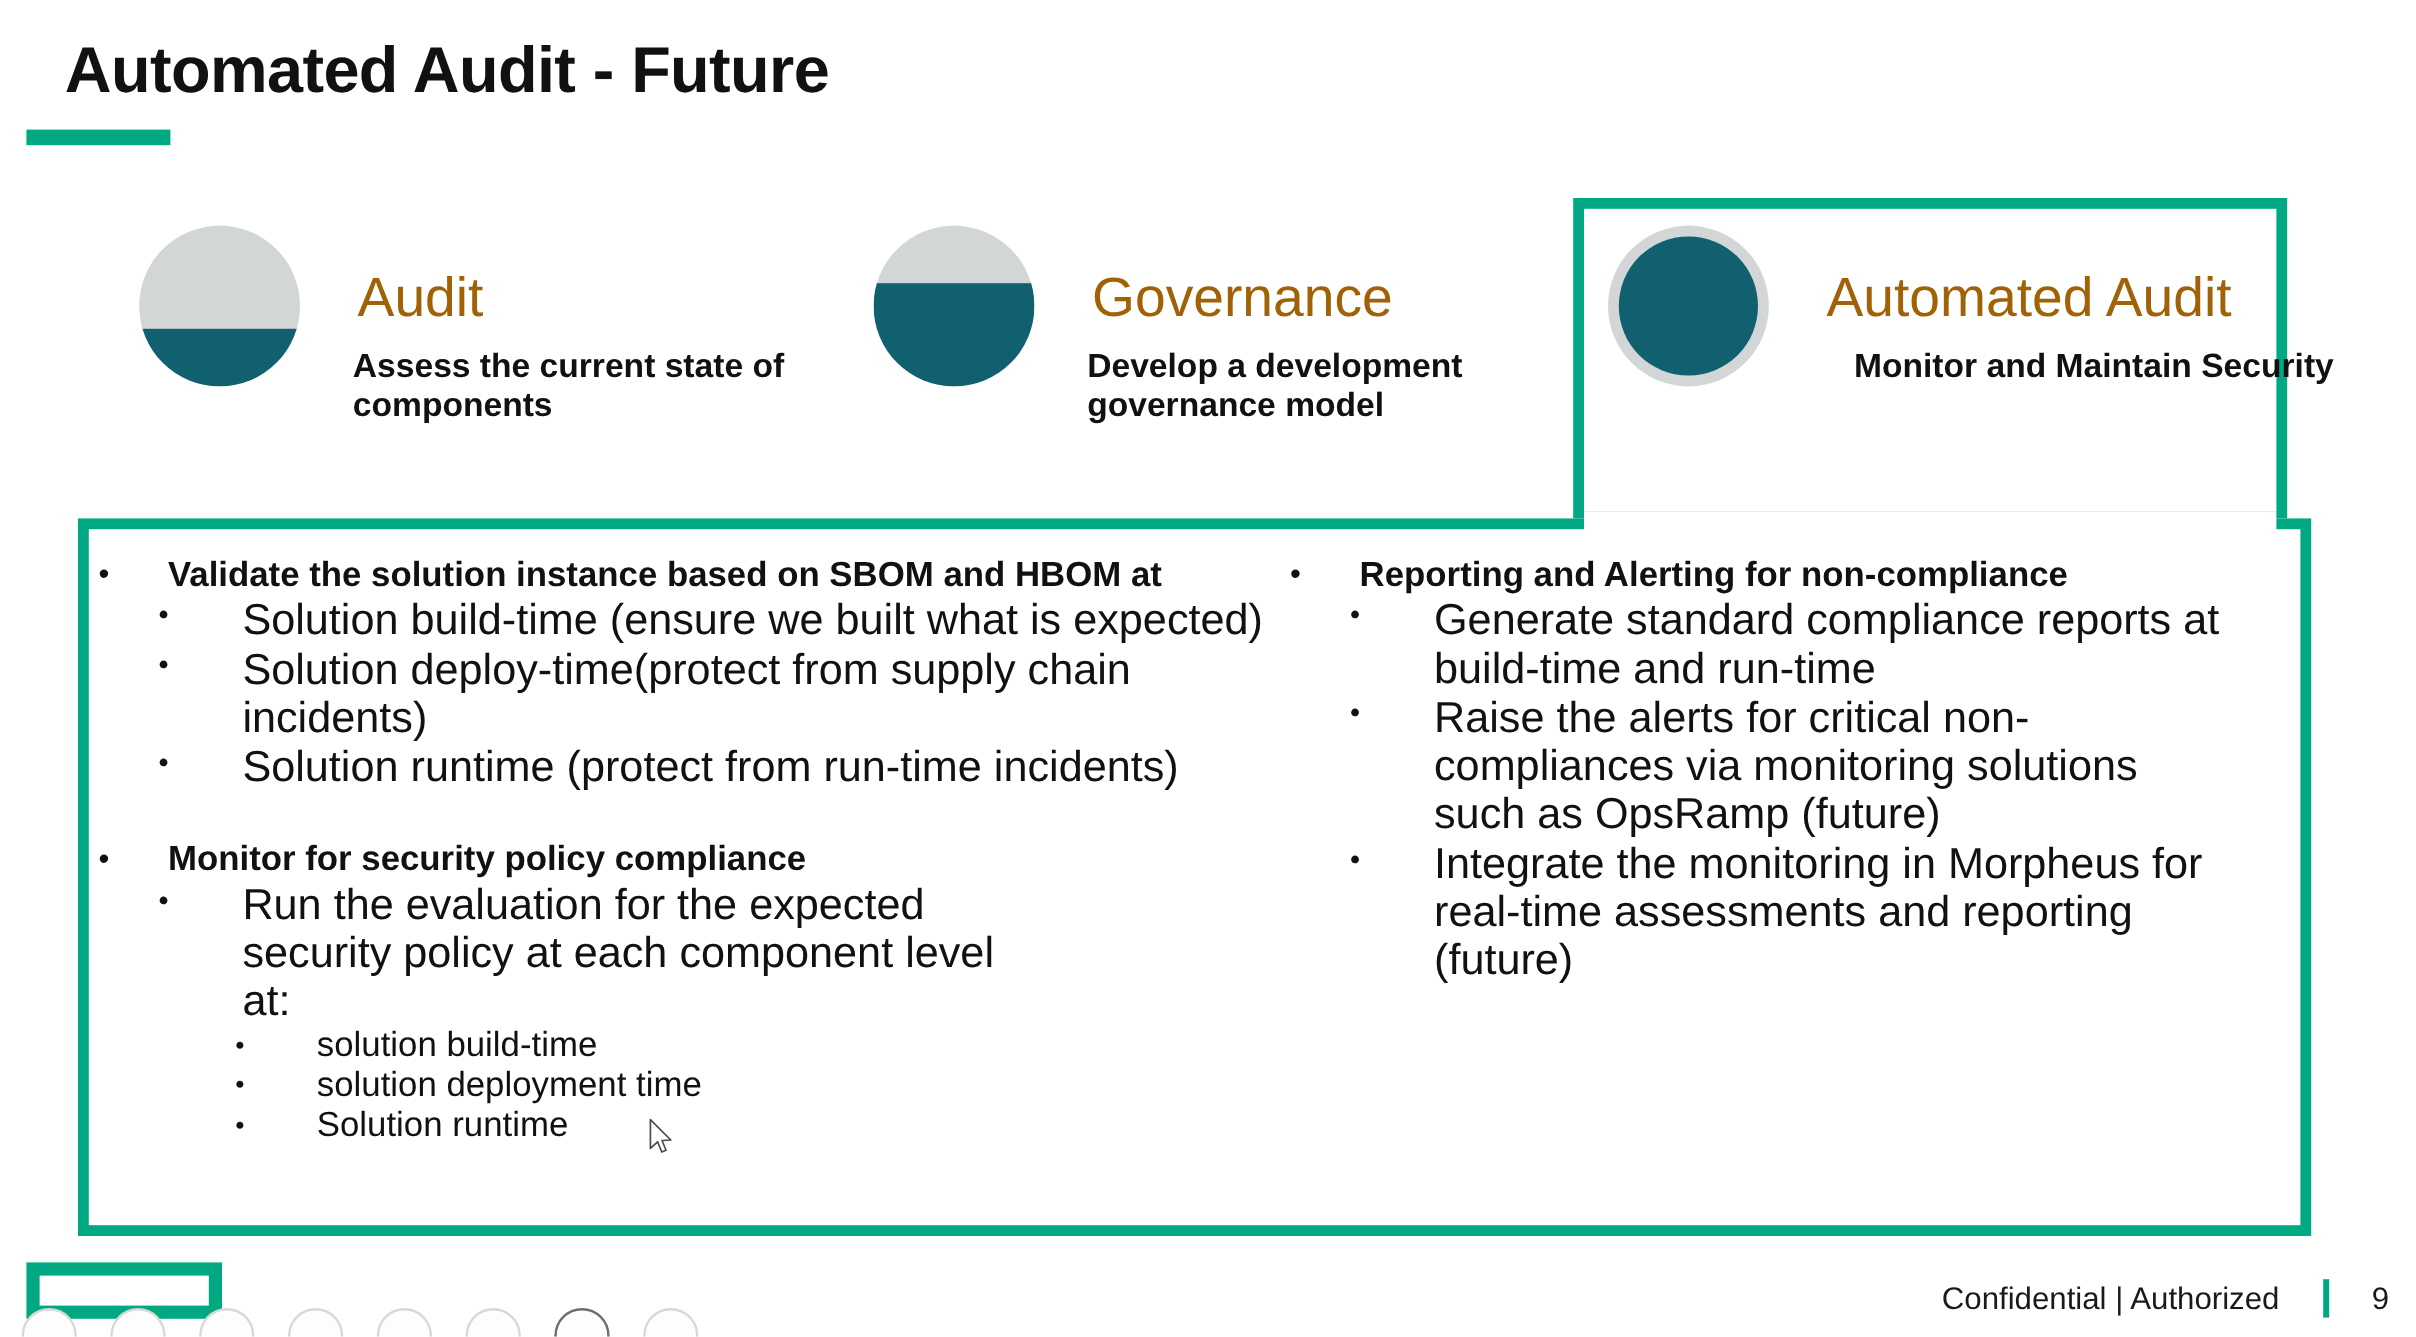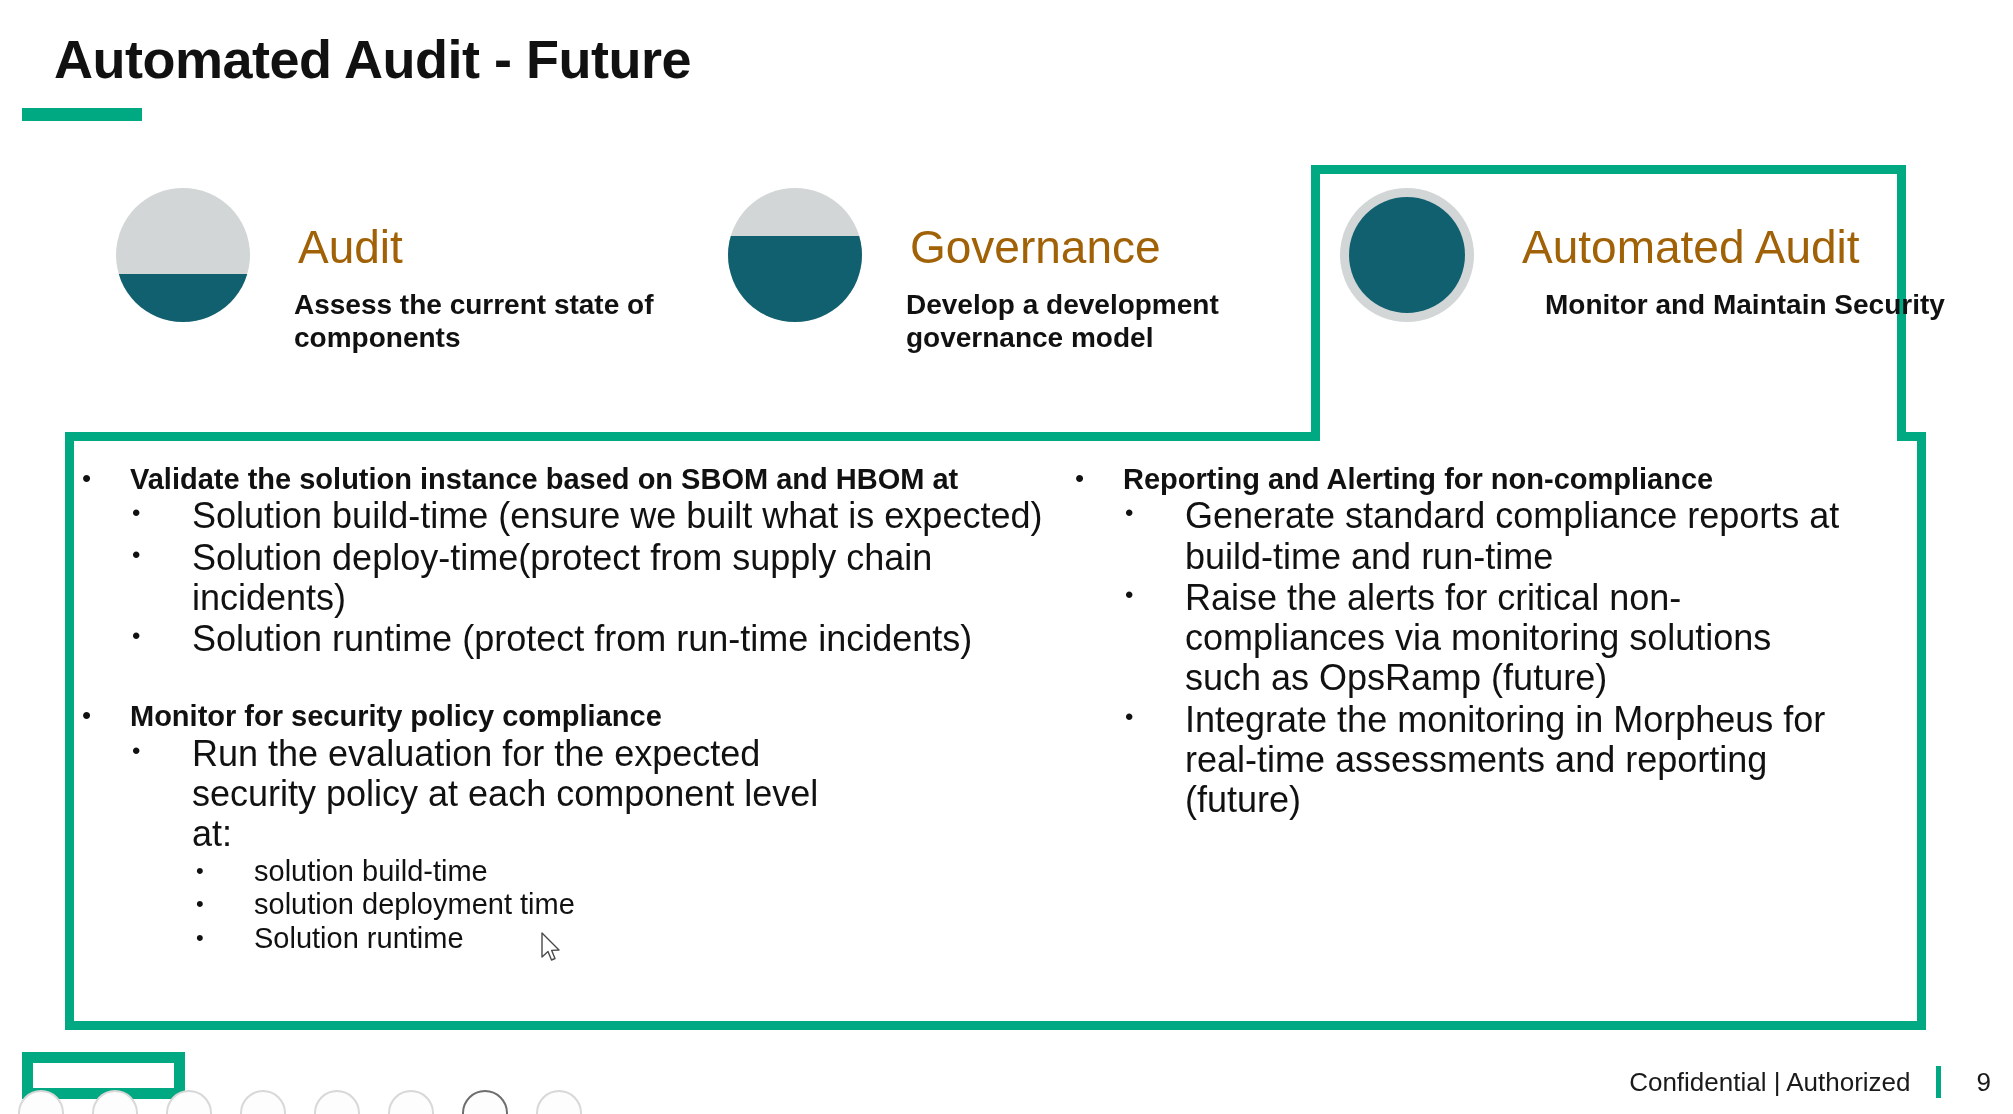--- a/index.html
+++ b/index.html
@@ -127,20 +127,21 @@
   #col-right { left: 1075px; width: 840px; }
 
   ul.lvl { list-style: none; margin: 0; padding: 0; }
 
   li.item {
     position: relative;
     color: #111111;
   }
   li.item > .btext {
     display: block;
+    margin-left: 10px;
   }
   li.item > .bullet {
     position: absolute;
     left: 0;
     top: 0;
     color: #111111;
   }
 
   
   .l1 > li.item            { padding-left: 48px; margin-bottom: 2px; }
@@ -176,21 +177,21 @@
     position: absolute;
     right: 22px;
     top: 1066px;
     display: flex;
     align-items: center;
     gap: 0px;
     font-size: 26px;
     color: #1a1a1a;
     white-space: nowrap;
   }
-  #footer-conf { padding-right: 25px; }
+  #footer-conf { padding-right: 36px; }
   #footer-sep {
     width: 5px;
     height: 32px;
     background: #01A982;
     display: inline-block;
   }
   #footer-page { padding-left: 36px; }
 
   
   #dock {

